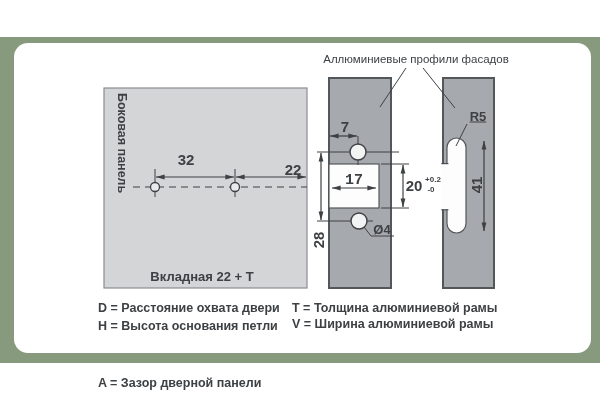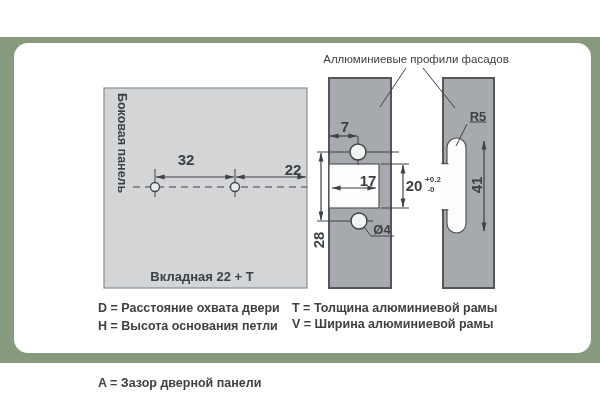--- a/index.html
+++ b/index.html
@@ -105,21 +105,21 @@
 <div class="lbl hdr ctr" style="left:416px;top:60px;">Аллюминиевые профили фасадов</div>
 
 <div class="lbl" id="side-panel-label">Боковая панель</div>
 
 <div class="lbl dim ctr" style="left:186px;top:159px;">32</div>
 <div class="lbl dim ctr" style="left:293px;top:169px;">22</div>
 
 <div class="lbl bold-cap ctr" style="left:202px;top:276px;">Вкладная 22 + Т</div>
 
 <div class="lbl dim ctr" style="left:345px;top:126px;">7</div>
-<div class="lbl dim ctr" style="left:368px;top:180px;">17</div>
+<div class="lbl dim ctr" style="left:354px;top:180px;font-family:Liberation Mono, monospace;">17</div>
 <div class="lbl dim ctr" style="left:414px;top:185px;">20</div>
 <div class="lbl tol ctr" style="left:433px;top:180px;">+0.2</div>
 <div class="lbl tol ctr" style="left:431px;top:190px;">-0</div>
 <div class="lbl dim rot-ccw" style="left:318px;top:240px;">28</div>
 <div class="lbl dim-sm ctr" style="left:382px;top:229px;">Ø4</div>
 
 <div class="lbl dim-sm ctr" id="r5-label" style="left:478px;top:116px;">R5</div>
 <div class="lbl dim rot-ccw" style="left:476px;top:185px;">41</div>
 
 <div>

